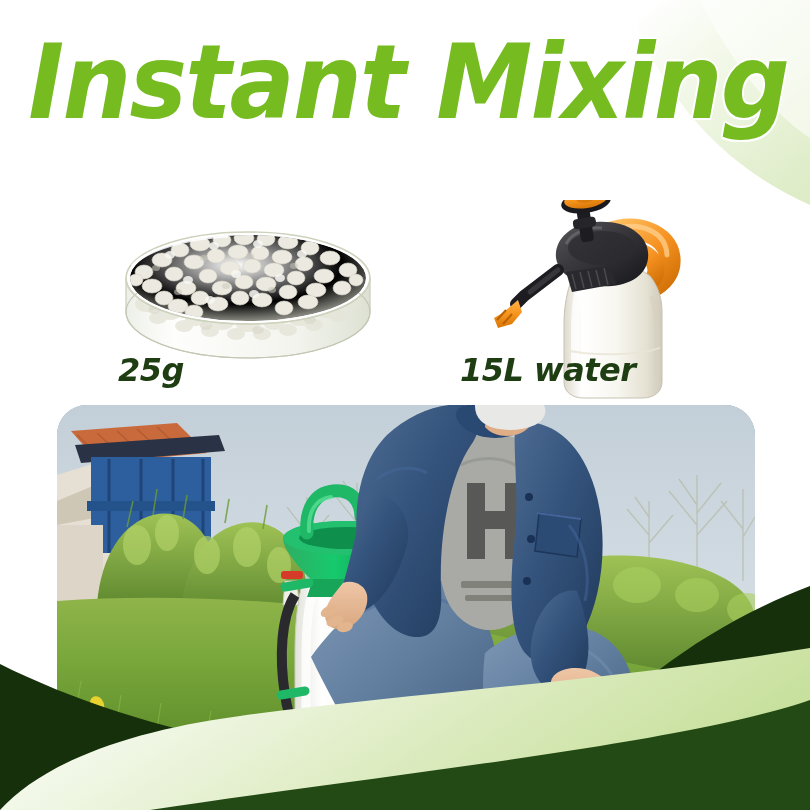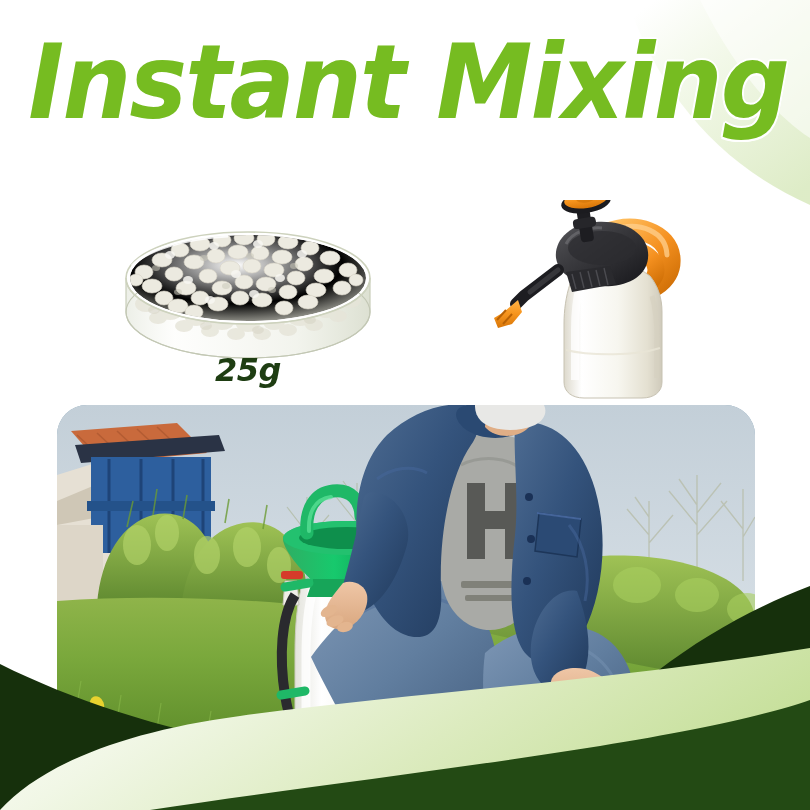--- a/index.html
+++ b/index.html
@@ -76,21 +76,21 @@
     bottom: 0;
     width: 100%;
     height: 200px;
   }
 
   .ing-label {
     position: absolute;
     left: 0;
     top: 200px;
     width: 100%;
-    text-align: center;
+    text-align: left;
     font-family: "DejaVu Sans", sans-serif;
     font-weight: bold;
     font-size: 32px;
     line-height: 40px;
     color: #1e3d12;
     letter-spacing: -0.5px;
     white-space: nowrap;
   }
 
   
@@ -343,20 +343,21 @@
         <ellipse cx="126" cy="2" rx="25" ry="11" fill="#1b1b1f" transform="rotate(-9 126 2)"></ellipse>
         <ellipse cx="126" cy="-1" rx="22" ry="9" fill="url(#gOrange)" transform="rotate(-9 126 -1)"></ellipse>
         <ellipse cx="126" cy="-2" rx="10" ry="4.5" fill="#c96f06" opacity="0.55" transform="rotate(-9 126 -2)"></ellipse>
 
         <path d="M 98 70 L 64 96 L 56 104" stroke="#1d1d21" stroke-width="12" stroke-linecap="round" fill="none"></path>
         <path d="M 98 70 L 70 92" stroke="#414146" stroke-width="5" stroke-linecap="round" fill="none" opacity="0.7"></path>
         <path d="M 58 100 L 44 112 L 34 118 L 38 128 L 52 124 L 62 112 Z" fill="url(#gOrange)"></path>
         <path d="M 46 110 L 37 120" stroke="#b96205" stroke-width="2"></path>
         <path d="M 52 114 L 43 124" stroke="#b96205" stroke-width="2"></path>
       </svg>
+      <div class="ing-label">15L water</div>
     </div>
   </div>
 
   <div class="photo-frame">
     <svg viewBox="0 0 698 342" width="698" height="342" xmlns="http://www.w3.org/2000/svg">
       <defs>
         <linearGradient id="gSky" x1="0" y1="0" x2="0" y2="1">
           <stop offset="0%" stop-color="#c3cfd8"></stop>
           <stop offset="60%" stop-color="#d4dde4"></stop>
           <stop offset="100%" stop-color="#e0e7ea"></stop>

